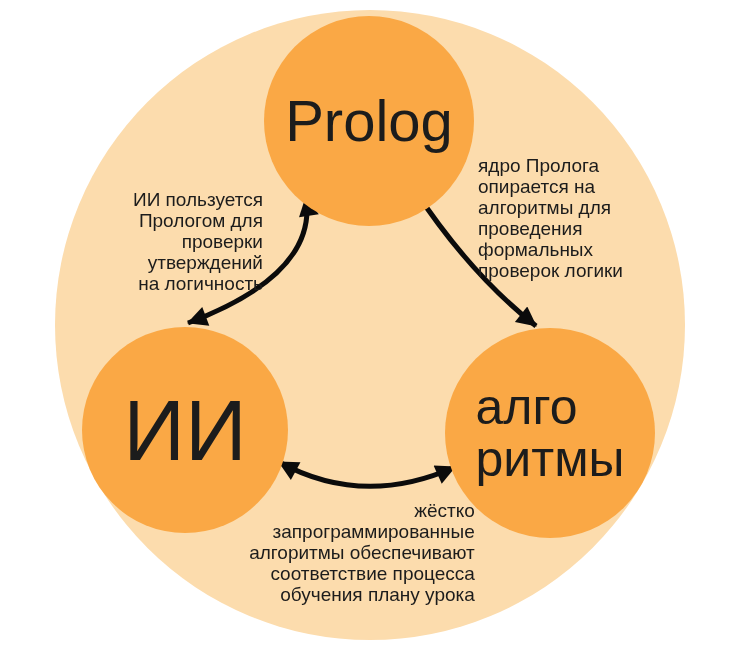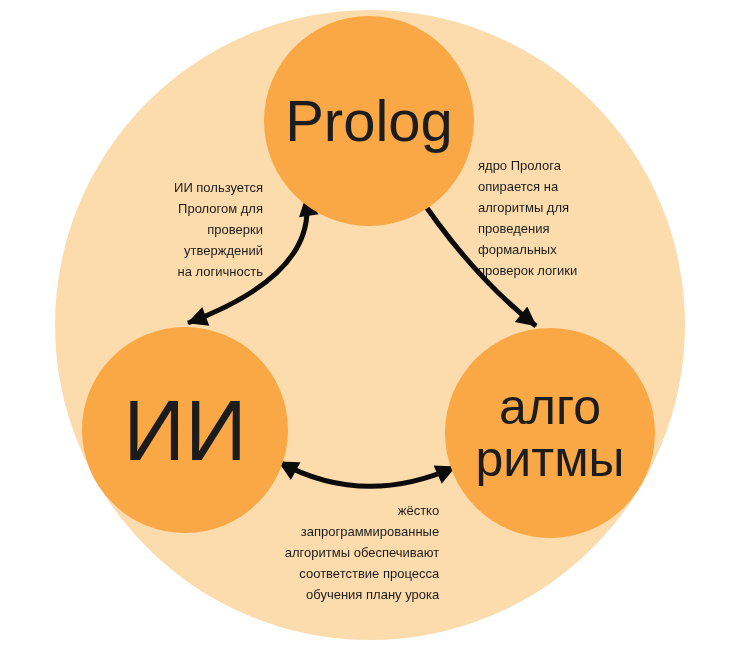--- a/index.html
+++ b/index.html
@@ -34,35 +34,35 @@
     stroke-width:5;
   }
   .arrowhead{fill:var(--arrow);}
   .node{
     position:absolute;
     border-radius:50%;
     background:var(--node);
     display:flex;
     align-items:center;
     justify-content:center;
-    text-align:center;
+    text-align:left;
     color:var(--text);
     white-space:pre-line;
   }
   .node-prolog{left:264px;top:16px;width:210px;height:210px;font-size:58px;line-height:1.05;}
   .node-ii{left:82px;top:327px;width:206px;height:206px;font-size:86px;line-height:1.0;}
   .node-algo{left:445px;top:328px;width:210px;height:210px;font-size:50px;line-height:1.05;}
   .edge-label{
     position:absolute;
-    font-size:13px;
+    font-size:19px;
     line-height:21px;
     white-space:pre-line;
     color:var(--text);
   }
-  .label-left{top:177px;right:467px;text-align:right;}
+  .label-left{top:189px;right:467px;text-align:right;}
   .label-right{top:155px;left:478px;text-align:left;}
   .label-bottom{top:500px;left:362px;transform:translateX(-50%);text-align:right;width:max-content;}
 </style>
 </head>
 <body>
 
 <div class="canvas">
 
   <div class="outer-circle"></div>
 

